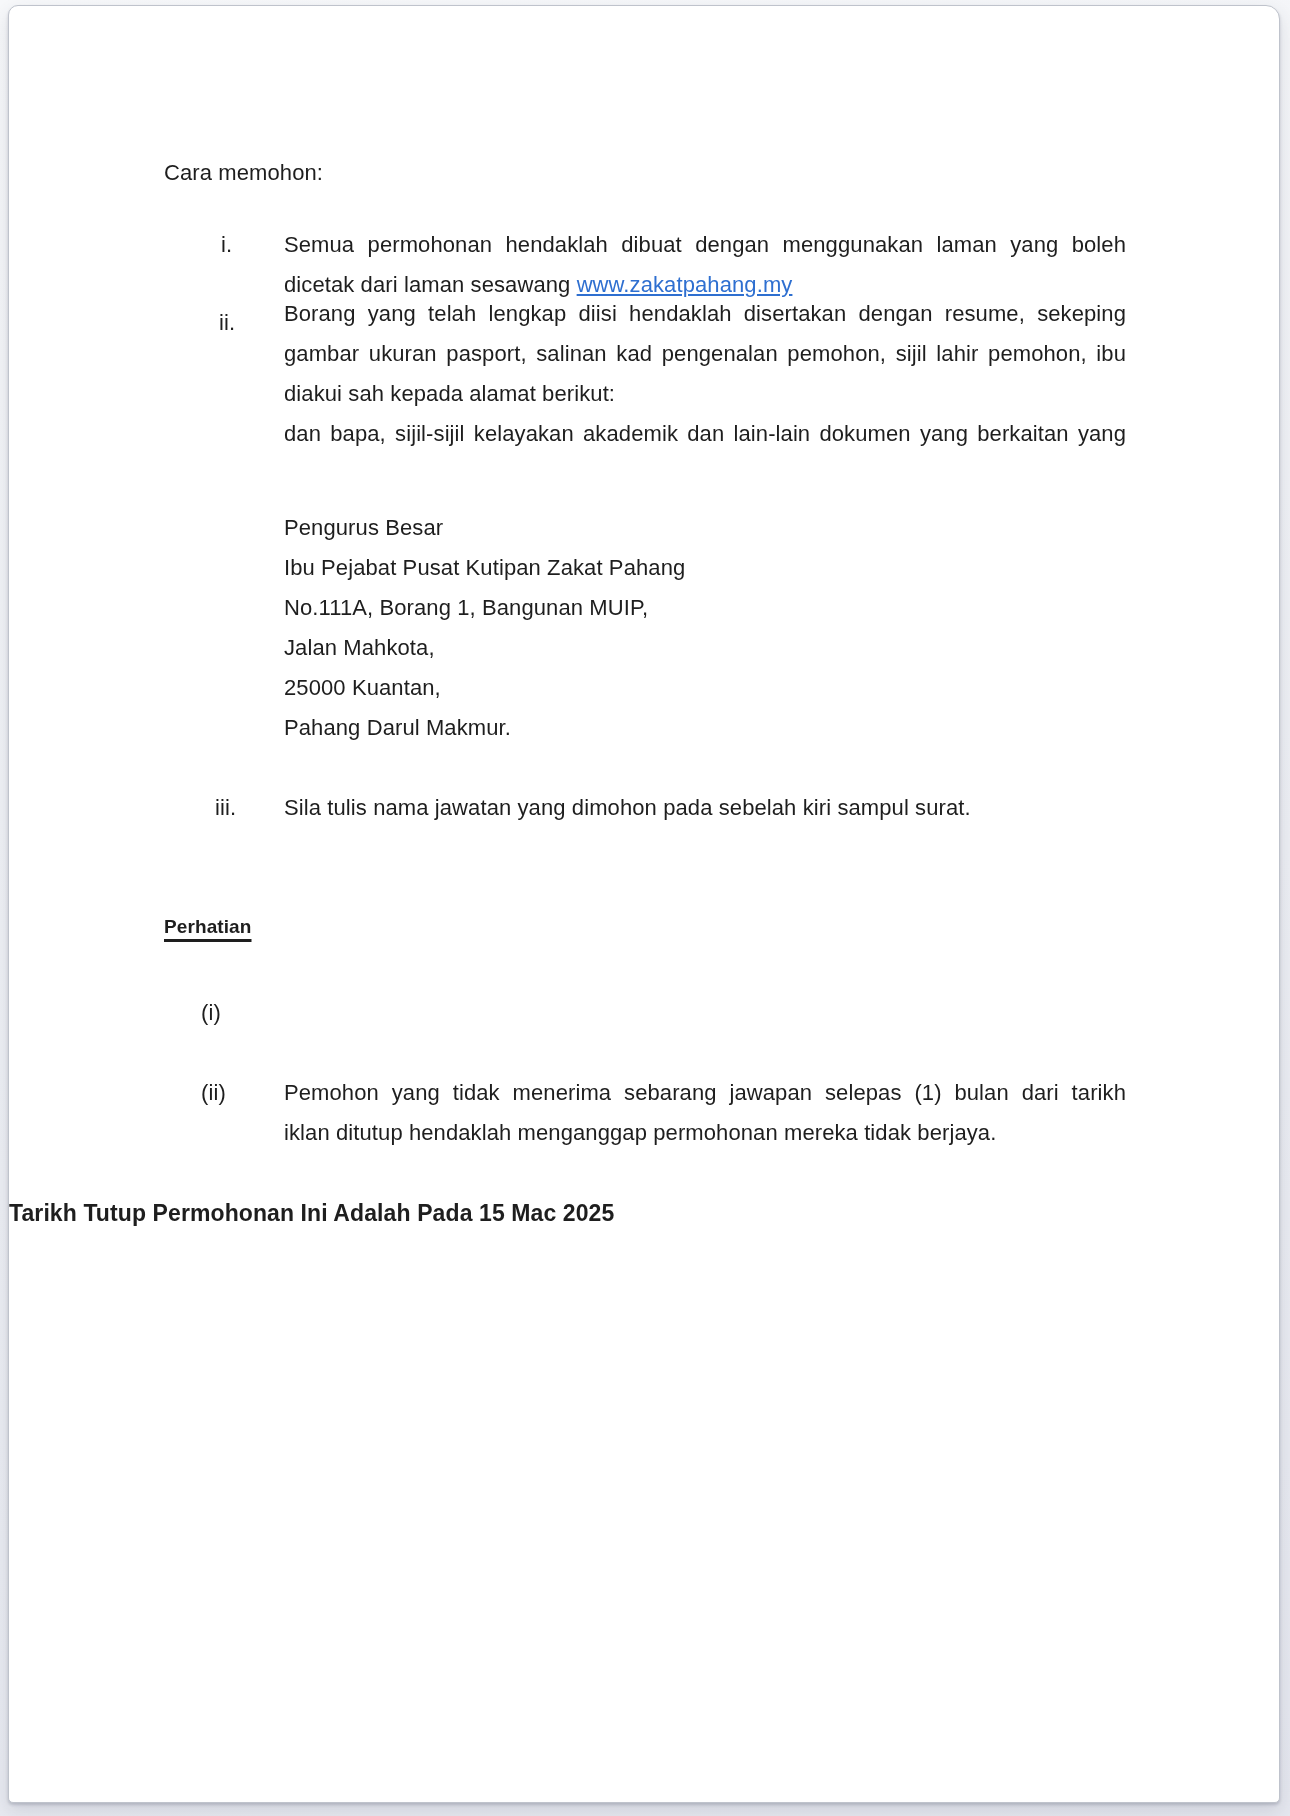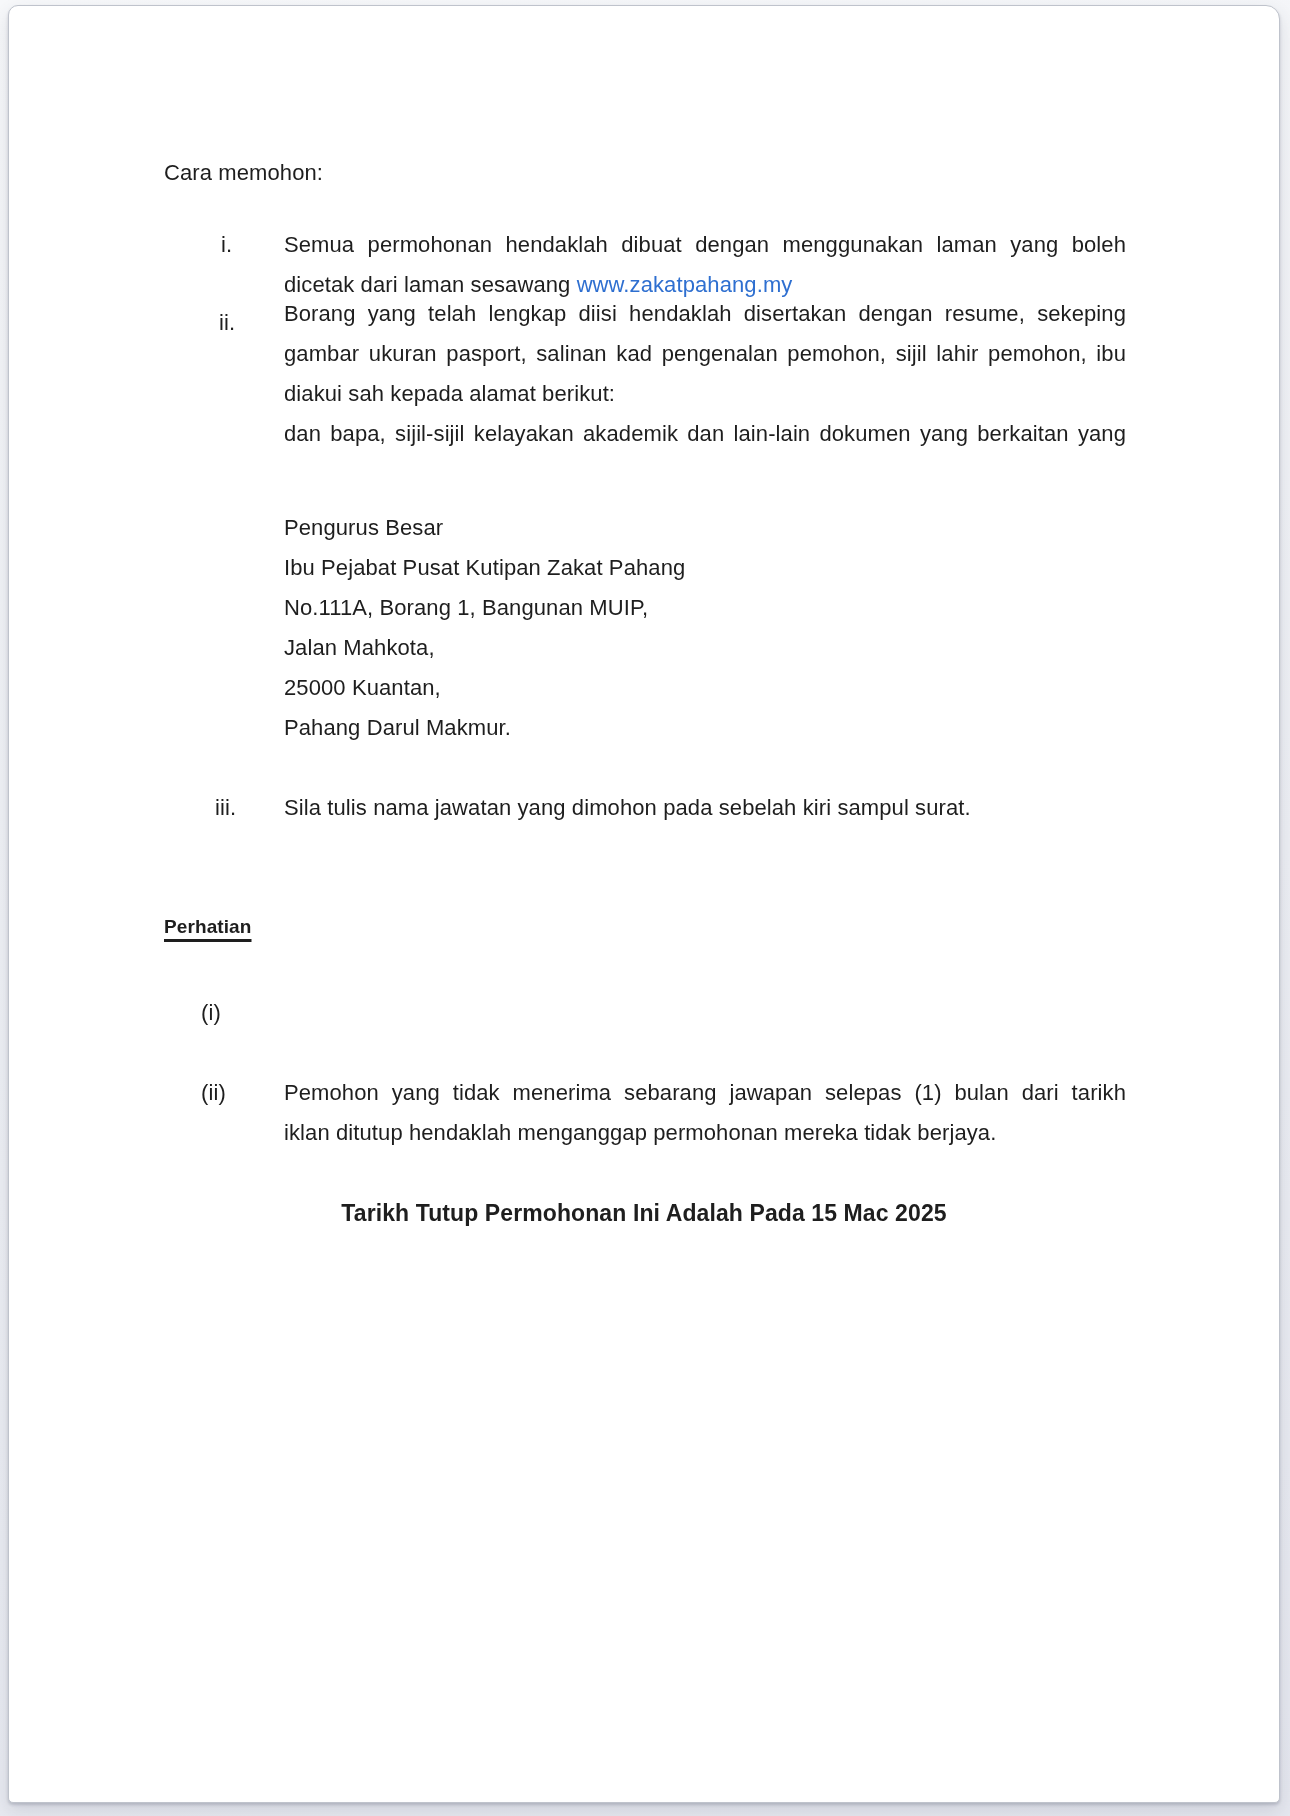--- a/index.html
+++ b/index.html
@@ -32,24 +32,24 @@
   .nowrap{white-space:nowrap;}
   .txtcol{width:842px;}
   .heading{}
   .attn-heading{
     font-weight:700;font-size:19px;
     text-decoration:underline;
     text-decoration-thickness:2.5px;
     text-underline-offset:6px;
   }
   .closing{
-    left:0;width:1270px;text-align:center;
+    left:0;width:1270px;
     font-weight:700;font-size:23px;
   }
-  a.link{color:var(--link);cursor:pointer;}
+  a.link{color:var(--link);text-decoration:underline;cursor:pointer;}
 </style>
 </head>
 <body>
 
 <div class="paper">
 
   <div class="t heading nowrap" style="left:155px;top:147px">Cara memohon:</div>
 
   <div class="t nowrap" style="left:212px;top:219px">i.</div>
   <div class="t txtcol" style="left:275px;top:219px">

